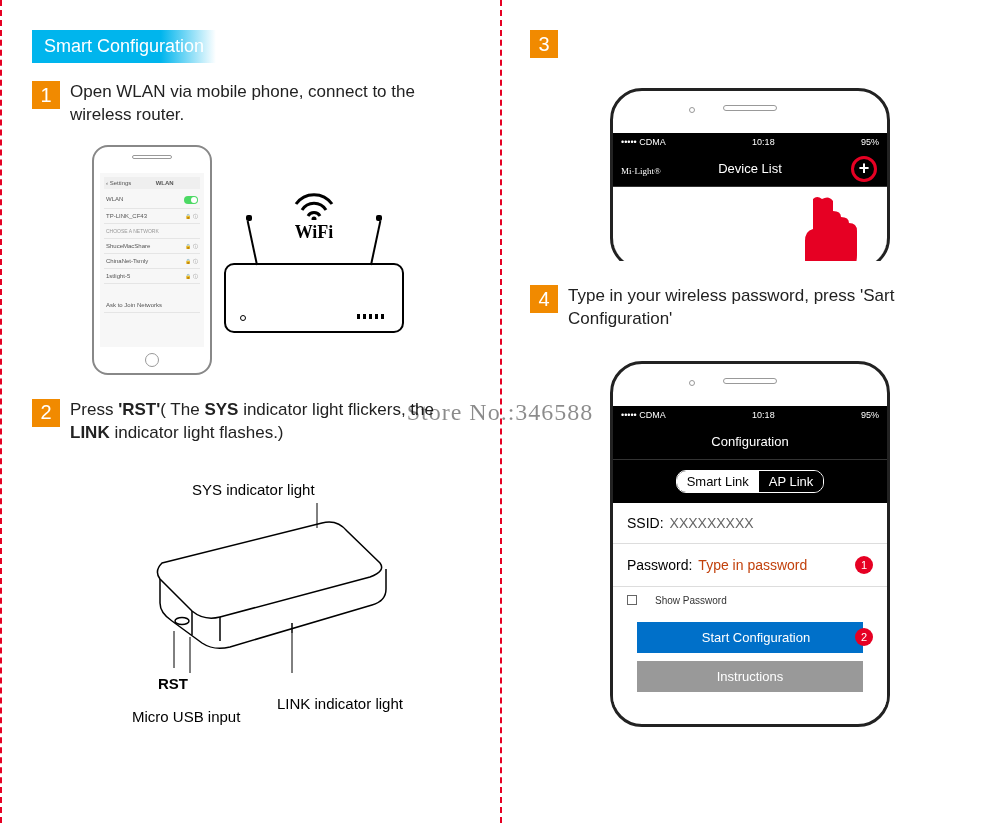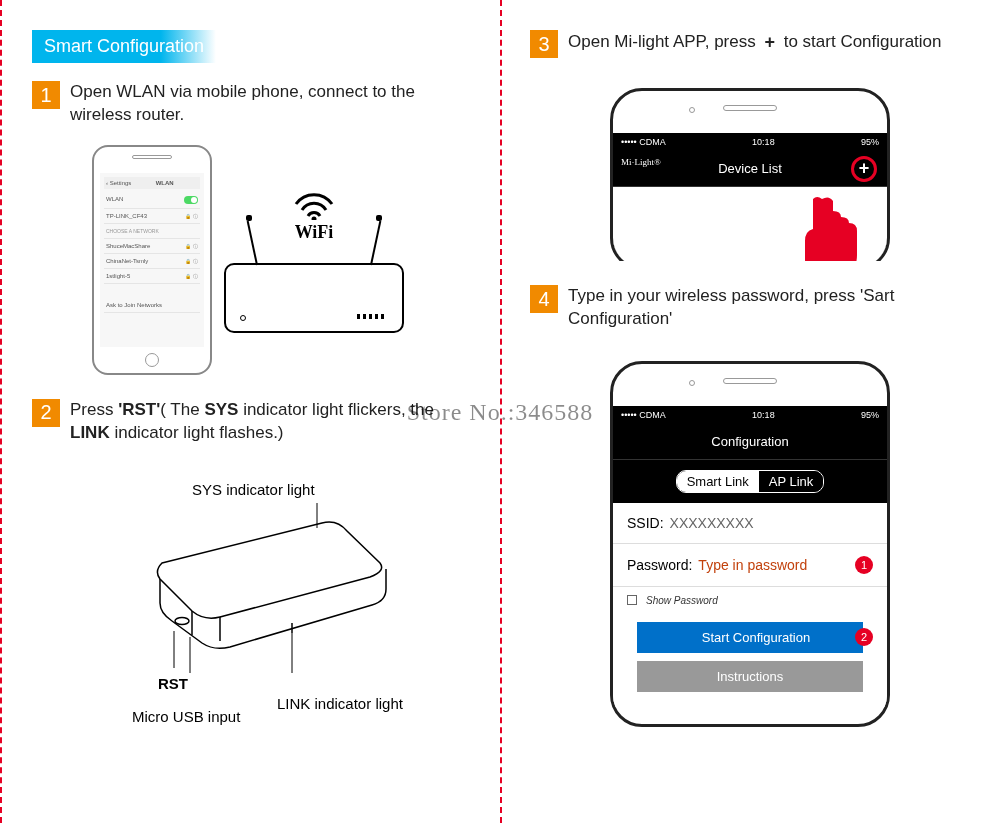--- a/index.html
+++ b/index.html
@@ -49,36 +49,36 @@
 .device-svg { position: absolute; left: 60px; top: 40px; }
 .label-line { font-size: 15px; color: #000; position: absolute; white-space: nowrap; }
 
 
 .phone-big { width: 280px; border: 3px solid #222; border-radius: 32px; margin: 12px auto 18px auto; background: #fff; position: relative; padding-top: 42px; padding-bottom: 0; overflow: hidden; }
 .phone-big-top { position: absolute; top: 14px; left: 50%; transform: translateX(-50%); width: 54px; height: 6px; border: 1.5px solid #999; border-radius: 4px; }
 .phone-big-cam { position: absolute; top: 16px; left: 76px; width: 6px; height: 6px; border: 1.5px solid #999; border-radius: 50%; }
 .phone-big-screen { background: #000; color: #fff; }
 .status-bar { display: flex; justify-content: space-between; align-items: center; font-size: 9px; padding: 4px 8px; background: #000; }
 .title-bar { background: #000; text-align: center; padding: 10px 8px; font-size: 13px; position: relative; border-bottom: 1px solid #333; }
-.brand { position: absolute; left: 8px; bottom: 19px; font-size: 9px; font-family: Georgia, serif; }
+.brand { position: absolute; left: 8px; bottom: 10px; font-size: 9px; font-family: Georgia, serif; }
 .plus-btn { position: absolute; right: 10px; top: 50%; transform: translateY(-50%); width: 26px; height: 26px; border: 3px solid #e60023; border-radius: 50%; display: flex; align-items: center; justify-content: center; color: #fff; font-size: 18px; font-weight: bold; }
 .hand { position: absolute; right: 20px; top: 100px; }
 
 .phone-body-white { background: #fff; color: #000; }
 .seg-wrap { display: flex; justify-content: center; padding: 10px 0; background: #000; }
 .seg { display: inline-flex; border: 1px solid #fff; border-radius: 10px; overflow: hidden; font-size: 13px; }
 .seg div { padding: 3px 10px; }
 .seg .seg-active { background: #fff; color: #000; }
 .seg .seg-inactive { background: #000; color: #fff; }
 .field-row { padding: 12px 14px; font-size: 14px; border-bottom: 1px solid #ddd; display: flex; align-items: center; }
 .field-row .lbl { color: #000; margin-right: 6px; }
 .field-row .val { color: #666; }
 .field-row .ph { color: #c2410c; flex: 1; }
 .badge { width: 18px; height: 18px; background: #e60023; color: #fff; border-radius: 50%; font-size: 11px; display: inline-flex; align-items: center; justify-content: center; margin-left: 6px; }
-.show-pw { padding: 8px 14px; font-size: 10px; color: #333; display:flex; align-items:center; gap:9px;font-style:italic; }
+.show-pw { padding: 8px 14px; font-size: 10px; color: #333; display:flex; align-items:center; gap:18px; }
 .show-pw .cb { width: 10px; height: 10px; border: 1px solid #666; }
 .btn-row { padding: 8px 24px; }
 .btn { padding: 8px 0; text-align: center; color: #fff; font-size: 13px; margin-bottom: 8px; position: relative; }
 .btn-primary { background: #0070c9; padding-left: 12px; }
 .btn-secondary { background: #999; }
 .btn .badge { position: absolute; right: -10px; top: 50%; transform: translateY(-50%); }
 
 .watermark { position: absolute; top: 50%; left: 50%; transform: translate(-50%, -50%); font-family: Georgia, 'Times New Roman', serif; font-size: 24px; color: #000000; opacity: 0.45; letter-spacing: 1px; pointer-events: none; white-space: nowrap; z-index: 50; }
 
 .truncate-bottom { height: 390px; overflow: hidden; }
@@ -188,23 +188,20 @@
       <div class="label-line" style="left:110px; top:18px;">SYS indicator light</div>
       <div class="label-line" style="left:76px; top:212px;font-weight:bold;">RST</div>
       <div class="label-line" style="left:50px; top:245px;">Micro USB input</div>
       <div class="label-line" style="left:195px; top:232px;">LINK indicator light</div>
     </div>
   </div>
 
   <div class="col">
     <div class="step">
       <div class="step-num">3</div>
-      <div class="step-text">
-        <span>Open Mi-light APP, press </span><span class="plus-inline">+</span><span> to start Configuration</span>
-      </div>
     </div>
 
     <div class="truncate-phone3">
     <div class="phone-big">
       <div class="phone-big-top"></div>
           <div class="phone-big-cam"></div>
       <div class="phone-big-screen">
         <div class="status-bar">
           <span>••••• CDMA</span>
           <span>10:18</span>

